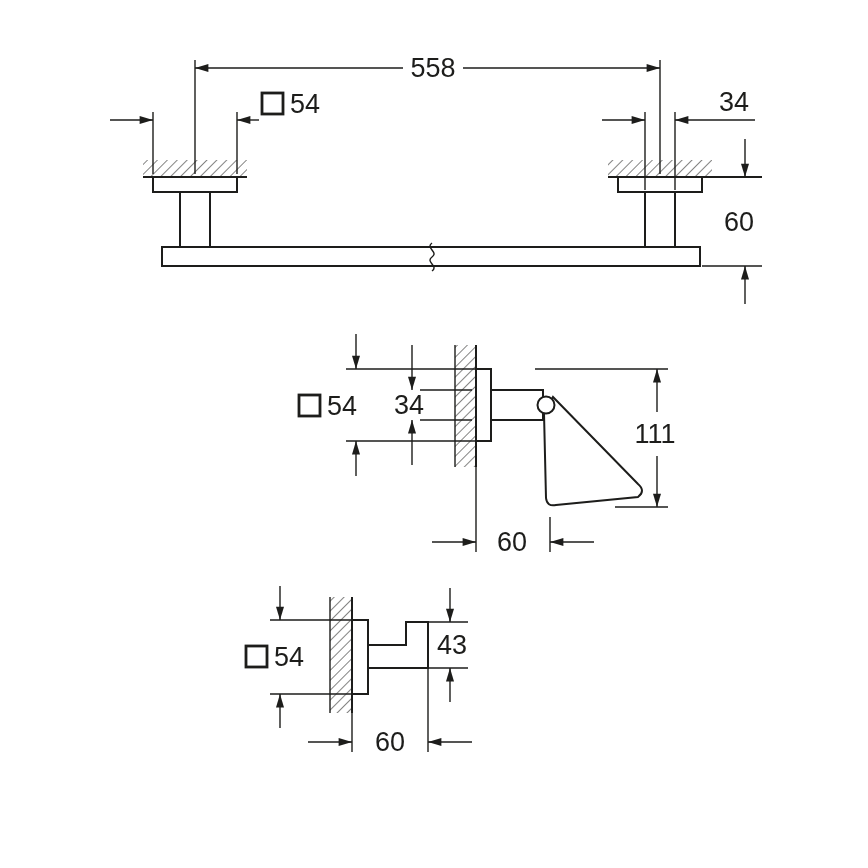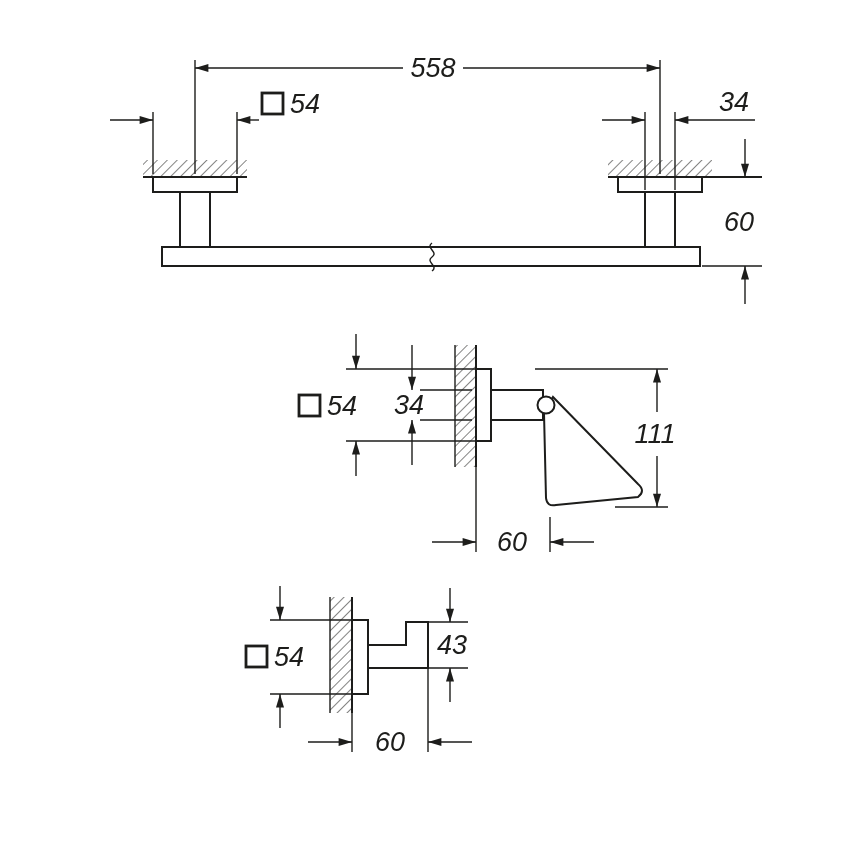--- a/index.html
+++ b/index.html
@@ -7,21 +7,20 @@
     padding: 0;
     background: #ffffff;
     width: 868px;
     height: 868px;
     overflow: hidden;
   }
   .canvas {
     width: 868px;
     height: 868px;
     background: #ffffff;
-    font-style: italic;
   }
   .obj  { fill: #ffffff; stroke: #1d1d1b; stroke-width: 2; }
   .ln   { stroke: #1d1d1b; stroke-width: 2; fill: none; }
   .dim  { stroke: #1d1d1b; stroke-width: 1.4; fill: none; }
   .sq   { fill: none; stroke: #1d1d1b; stroke-width: 2.8; }
   .dimtxt {
     font-family: "Liberation Sans", sans-serif;
     font-size: 27px;
     fill: #1d1d1b;
   }

